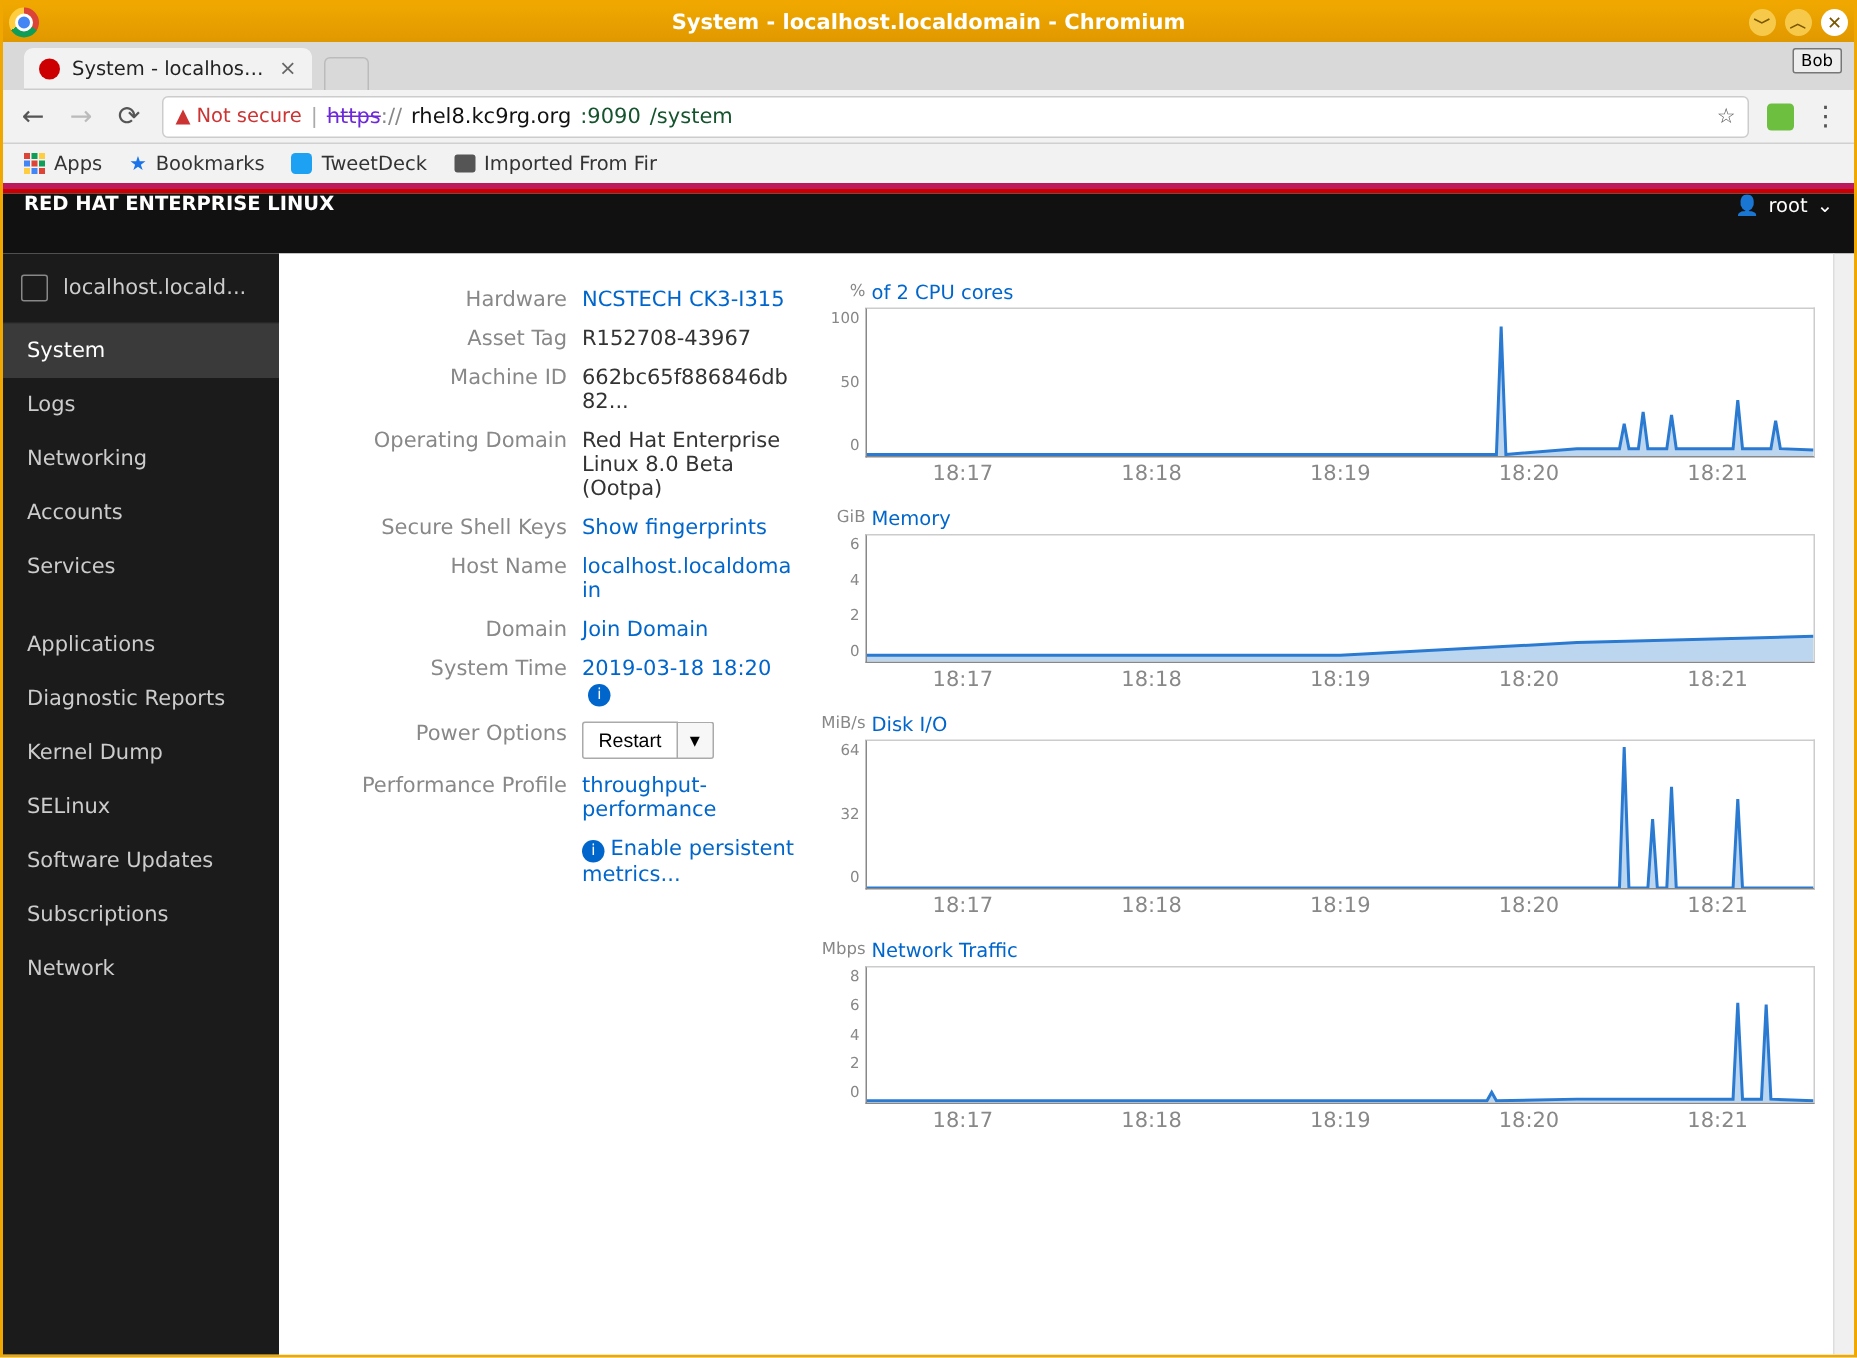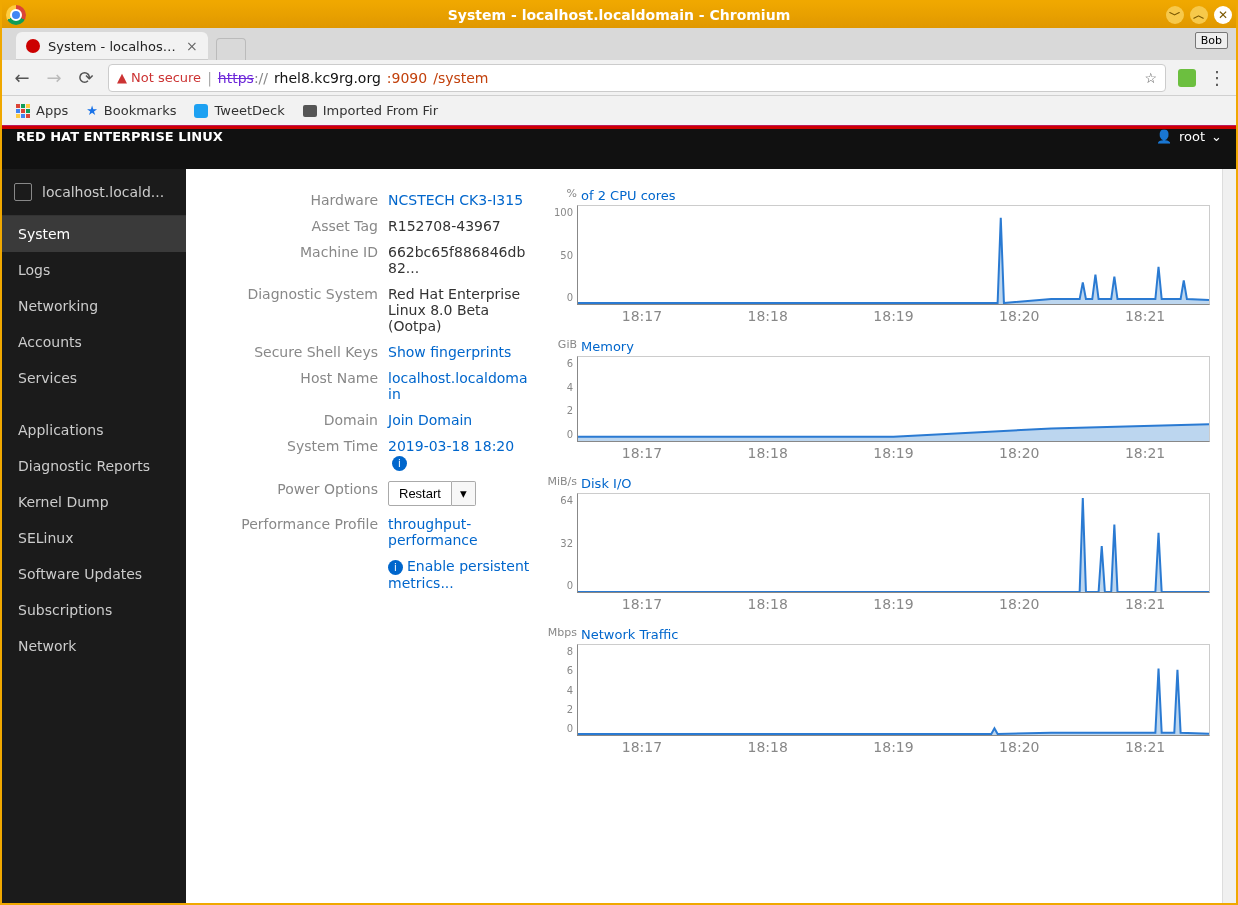--- a/index.html
+++ b/index.html
@@ -22,26 +22,26 @@
   
   .addrbar{height:36px;background:#f2f2f2;border-bottom:1px solid #d0d0d0;display:flex;align-items:center;padding:0 10px;gap:12px;}
   .nav-ic{color:#555;font-size:18px;width:20px;text-align:center;}
   .nav-ic.disabled{color:#bbb;}
   .urlbox{flex:1;height:28px;background:#fff;border:1px solid #ccc;border-radius:4px;display:flex;align-items:center;padding:0 8px;gap:6px;font-size:14px;}
   .urlbox .warn{color:#c33;display:flex;align-items:center;gap:4px;font-size:13px;}
   .urlbox .sep{color:#aaa;}
   .urlbox .proto{color:#888;}
   .urlbox .strikethrough{text-decoration:line-through;color:#6d28d9;}
   .urlbox .host{color:#111;}
-  .urlbox .path{color:#c2410c;}
+  .urlbox .path{color:#14532d;}
   .star{margin-left:auto;color:#555;}
   .ext-ic{width:18px;height:18px;background:#6cbf3f;border-radius:3px;}
   .menu-dots{color:#555;font-size:18px;}
   
-  .bmbar{height:30px;background:#f2f2f2;border-bottom:1px solid #be185d;display:flex;align-items:center;padding:0 14px;gap:18px;font-size:13px;color:#333;}
+  .bmbar{height:30px;background:#f2f2f2;border-bottom:4px solid #be185d;display:flex;align-items:center;padding:0 14px;gap:18px;font-size:13px;color:#333;}
   .bmbar .item{display:flex;align-items:center;gap:6px;}
   .apps-ic{width:14px;height:14px;display:inline-grid;grid-template-columns:repeat(3,4px);grid-template-rows:repeat(3,4px);gap:1px;}
   .apps-ic span{background:#db4437;}
   .apps-ic span:nth-child(2){background:#0f9d58;}
   .apps-ic span:nth-child(3){background:#ffcd40;}
   .apps-ic span:nth-child(4){background:#4285f4;}
   .apps-ic span:nth-child(5){background:#db4437;}
   .apps-ic span:nth-child(6){background:#0f9d58;}
   .apps-ic span:nth-child(7){background:#ffcd40;}
   .apps-ic span:nth-child(8){background:#4285f4;}
@@ -193,21 +193,21 @@
         </div>
       <div class="drow">
           <div class="lab">Asset Tag</div>
           <div class="val">R152708-43967</div>
         </div>
       <div class="drow">
           <div class="lab">Machine ID</div>
           <div class="val">662bc65f886846db82...</div>
         </div>
       <div class="drow">
-          <div class="lab">Diagnostic System</div>
+          <div class="lab">Operating Domain</div>
           <div class="val">Red Hat Enterprise Linux 8.0 Beta (Ootpa)</div>
         </div>
       <div class="drow">
           <div class="lab">Secure Shell Keys</div>
           <div class="val link">Show fingerprints</div>
         </div>
       <div class="drow">
           <div class="lab">Host Name</div>
           <div class="val link">localhost.localdomain</div>
         </div>

